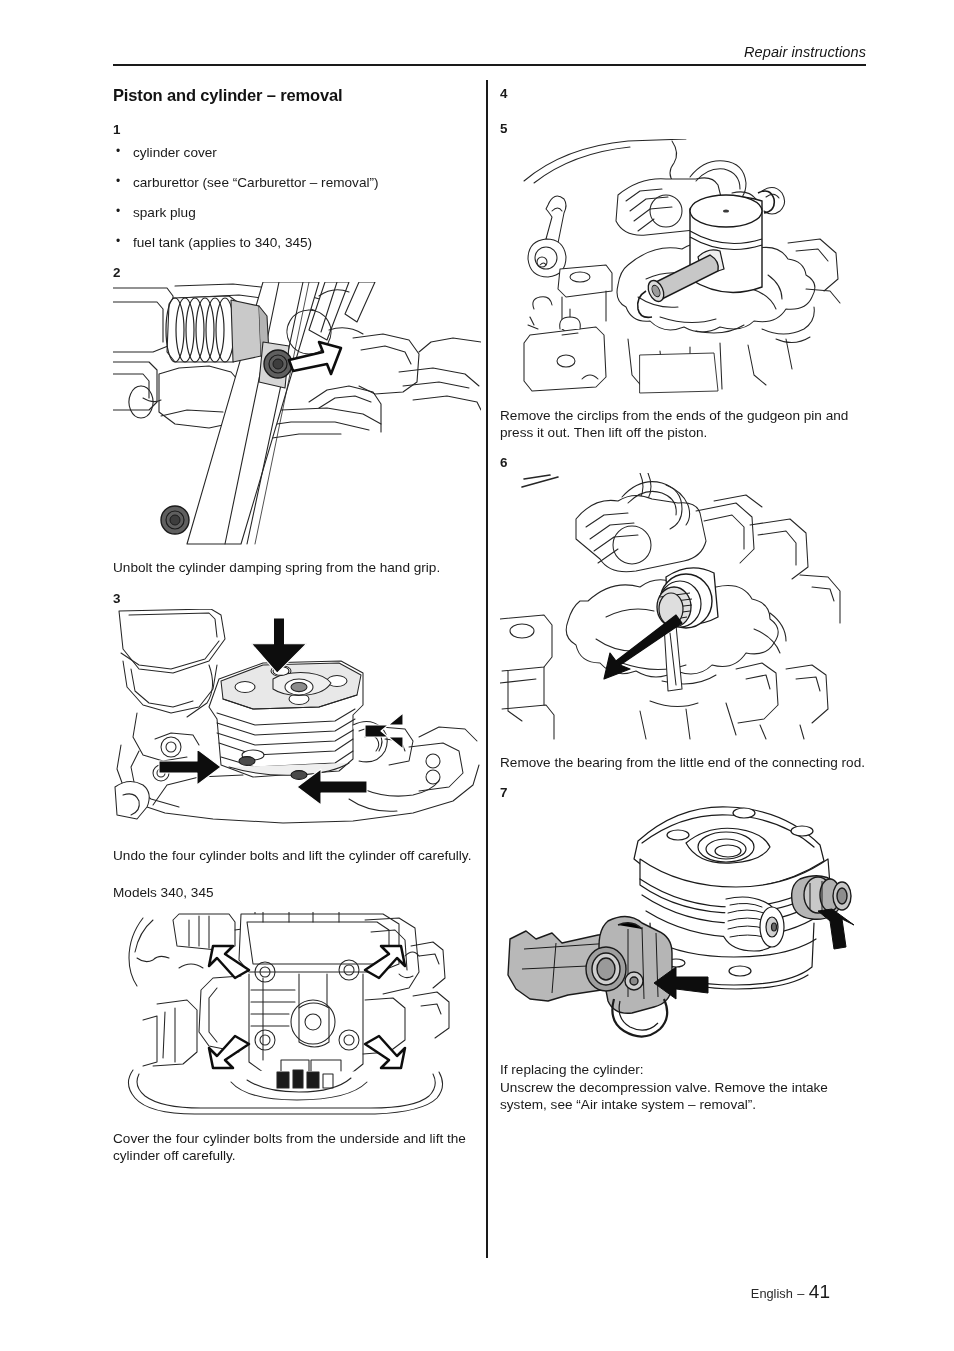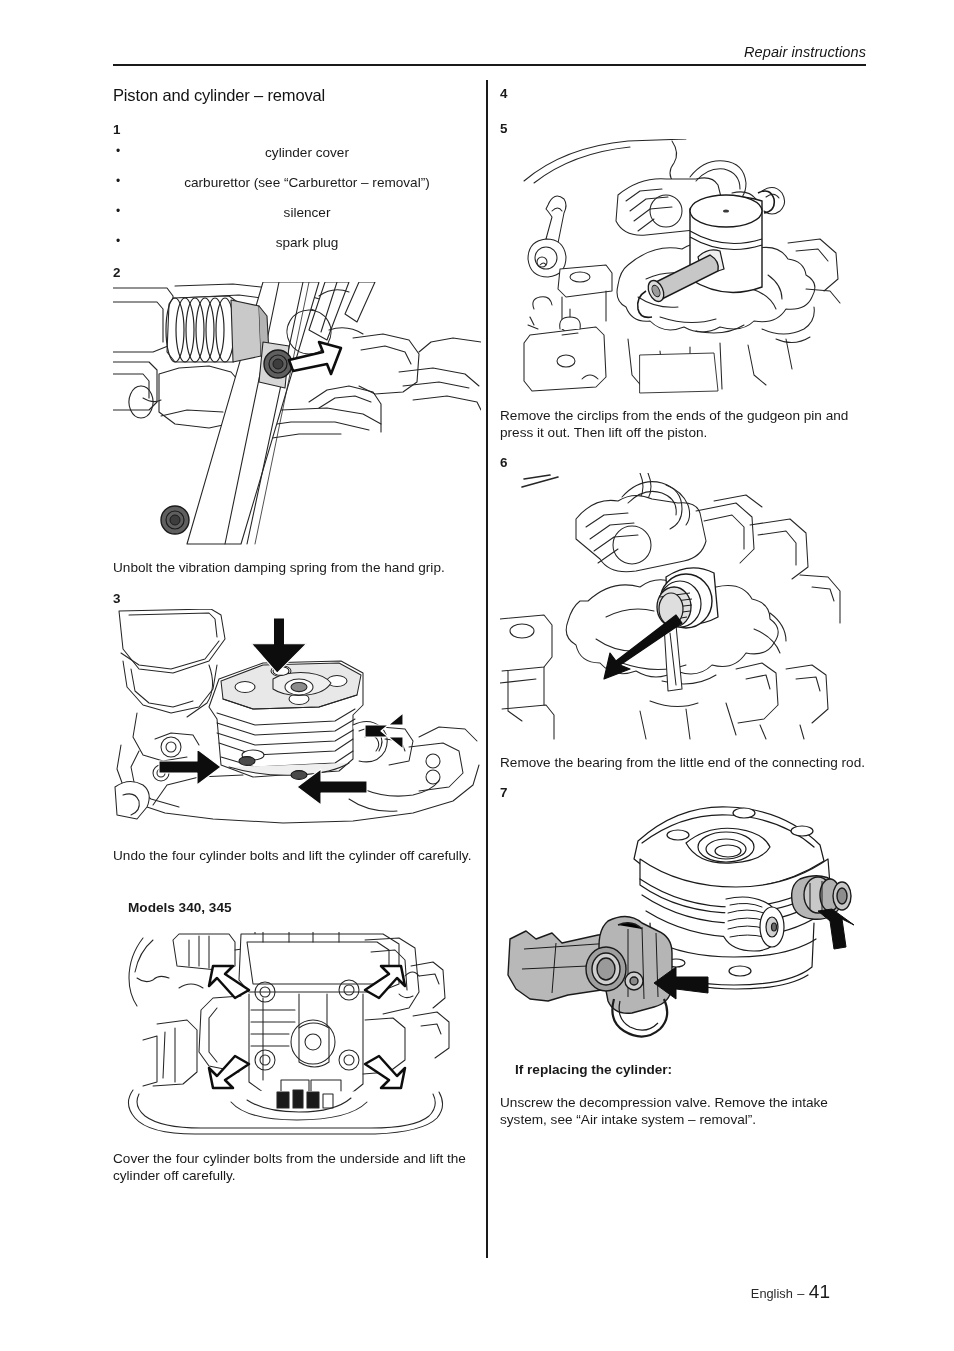--- a/index.html
+++ b/index.html
@@ -48,49 +48,48 @@
     left: 486px;
     top: 80px;
     width: 1.7px;
     height: 1178px;
     background: #1a1a1a;
   }
 
   
   h1.section-title {
     font-size: 16.5px;
-    font-weight: normal;
+    font-weight: bold;
     margin: 0 0 17px 0;
     letter-spacing: -.15px;
     color: #131313;
   }
   .step-num {
     font-size: 13.4px;
     font-weight: bold;
     margin: 0 0 1px 0;
     line-height: 1.25;
   }
   .para {
     font-size: 13.6px;
     line-height: 1.28;
     margin: 0;
     color: #1a1a1a;
   }
   .para.gap-top { margin-top: 13px; }
   .sub-head {
     font-size: 13.6px;
-    font-weight: bold;
-    margin: 15px;
+    font-weight: normal;
+    margin: 0;
     line-height: 1.3;
   }
   ul.bullets {
     list-style: none;
     margin: 6px 0 0 0;
     padding: 0;
-    text-align: center;
   }
   ul.bullets li {
     font-size: 13.6px;
     line-height: 1.25;
     margin-bottom: 13px;
     padding-left: 20px;
     position: relative;
   }
   ul.bullets li:before {
     content: "\2022";
@@ -129,22 +128,22 @@
   <div class="divider"></div>
 
   <div class="col col-left">
 
     <h1 class="section-title">Piston and cylinder – removal</h1>
 
     <div class="step-num">1</div>
     <ul class="bullets">
       <li>cylinder cover</li>
       <li>carburettor (see “Carburettor – removal”)</li>
-      <li>silencer</li>
       <li>spark plug</li>
+      <li>fuel tank (applies to 340, 345)</li>
     </ul>
 
     <div class="step-num" style="margin-top:8px">2</div>
     <div class="fig">
       <svg width="368" height="264" viewBox="0 0 368 264" xmlns="http://www.w3.org/2000/svg">
         <g fill="none" stroke="#262626" stroke-width="1.1" stroke-linejoin="round" stroke-linecap="round">
 
           <path d="M0 6 L54 6 L60 14 L60 62 L40 70 L0 70"></path>
           <path d="M0 20 L44 20 L50 27 L50 60"></path>
           <path d="M62 4 L120 2 L175 8 L210 18"></path>
@@ -211,21 +210,21 @@
           <circle cx="62" cy="238" r="14" fill="#5f5f5f" stroke="#1a1a1a" stroke-width="1.4"></circle>
           <circle cx="62" cy="238" r="9" fill="none" stroke="#1a1a1a" stroke-width="1.2"></circle>
           <circle cx="62" cy="238" r="5" fill="#3d3d3d" stroke="#1a1a1a" stroke-width="1"></circle>
         </g>
 
         <g>
           <path d="M228 66 L206 60 L210 70 L176 78 L180 89 L214 82 L218 92 Z" fill="#ffffff" stroke="#0d0d0d" stroke-width="2.6" stroke-linejoin="round"></path>
         </g>
       </svg>
     </div>
-    <p class="para gap-top">Unbolt the vibration damping spring from the hand grip.</p>
+    <p class="para gap-top">Unbolt the cylinder damping spring from the hand grip.</p>
 
     <div class="step-num" style="margin-top:14px">3</div>
     <div class="fig">
       <svg width="368" height="225" viewBox="0 0 368 225" xmlns="http://www.w3.org/2000/svg">
         <g fill="none" stroke="#262626" stroke-width="1.05" stroke-linejoin="round" stroke-linecap="round">
 
           <path d="M6 2 L98 0 L108 6 L112 30 L96 52 L60 64 L26 60 L10 40 Z" fill="#ffffff"></path>
           <path d="M16 6 L96 4 L102 10 L104 28"></path>
           <path d="M8 44 L26 56 L58 60 L92 50 L106 32"></path>
           <path d="M10 52 L14 78 L30 96 L58 104 L86 98 L100 80 L104 56"></path>

